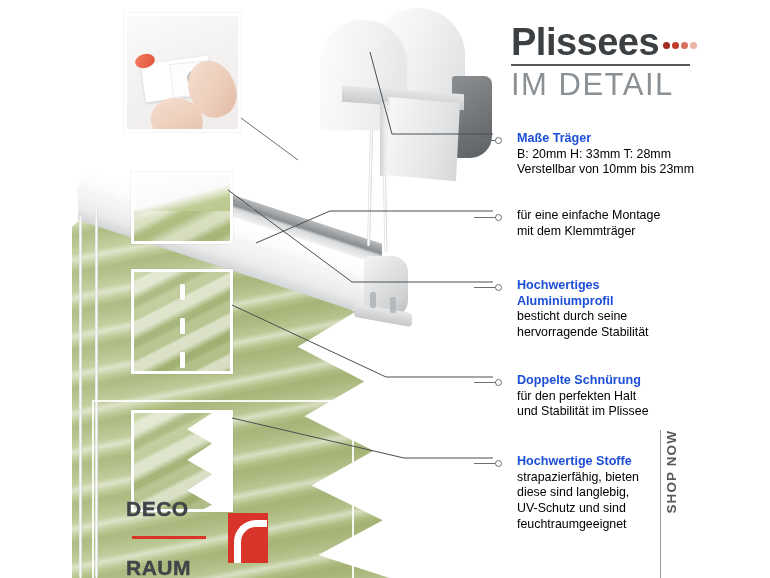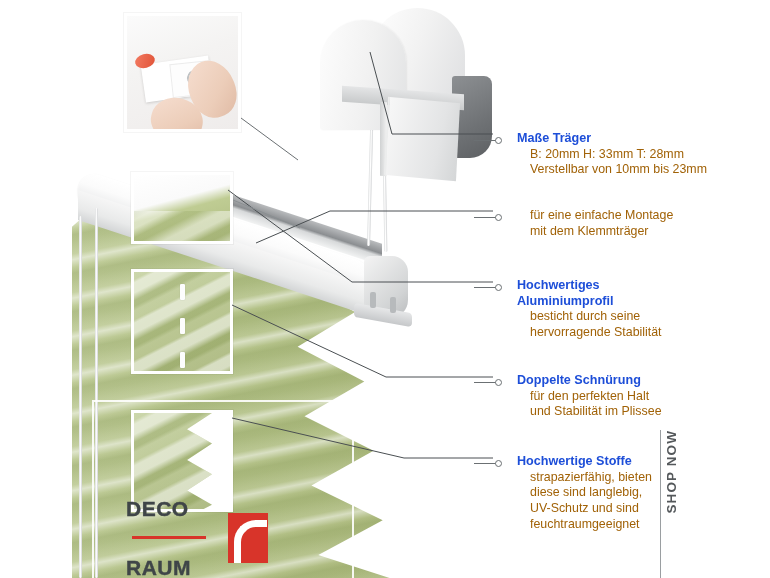--- a/index.html
+++ b/index.html
@@ -339,21 +339,21 @@
     border:1.3px solid #6b7073; border-radius:50%; background:#ffffff;
   }
   .callout .leader {
     position:absolute; left:-26px; top:9px; width:22px; height:1px; background:#6b7073;
   }
   .callout .c-title {
     font-size:12.6px; font-weight:bold; color:#1d4ed8; line-height:15.5px;
     margin-left:17px;
   }
   .callout .c-body {
-    font-size:12.4px; color:#a16207; line-height:15.8px; margin-left:30px;
+    font-size:12.4px; color:#000000; line-height:15.8px; margin-left:17px;
     font-weight:400;
   }
 
   
   #shop-now {
     position:absolute; left:660px; top:430px; height:148px; width:40px;
   }
   #shop-now .vline {
     position:absolute; left:0; top:0; width:1px; height:148px;
     background:#9a9ea1;
@@ -459,20 +459,27 @@
       <path d="M232 305 L386 377 L493 377"></path>
 
       <path d="M232 418 L404 458 L493 458"></path>
 
       <path d="M233 200 L300 228" stroke="#8a8f92"></path>
     </g>
   </svg>
 
   <div id="right-panel">
 
+    <div id="title-block">
+      <div>
+        <span class="title-main">Plissees</span><span class="title-dots"><i style="background: rgb(163, 42, 34);"></i><i style="background: rgb(192, 57, 43);"></i><i style="background: rgb(217, 113, 95);"></i><i style="background: rgb(236, 179, 166);"></i></span>
+      </div>
+      <div class="title-rule" style="background: rgb(84, 88, 91);"></div>
+      <div class="title-sub">IM DETAIL</div>
+    </div>
 
     <div class="callout" style="top:131px;">
       <span class="leader"></span>
       <span class="marker"></span>
       <div class="c-title">Maße Träger</div>
       <div class="c-body">B: 20mm H: 33mm T: 28mm</div>
       <div class="c-body">Verstellbar von 10mm bis 23mm</div>
     </div>
 
     <div class="callout" style="top:208px;">

